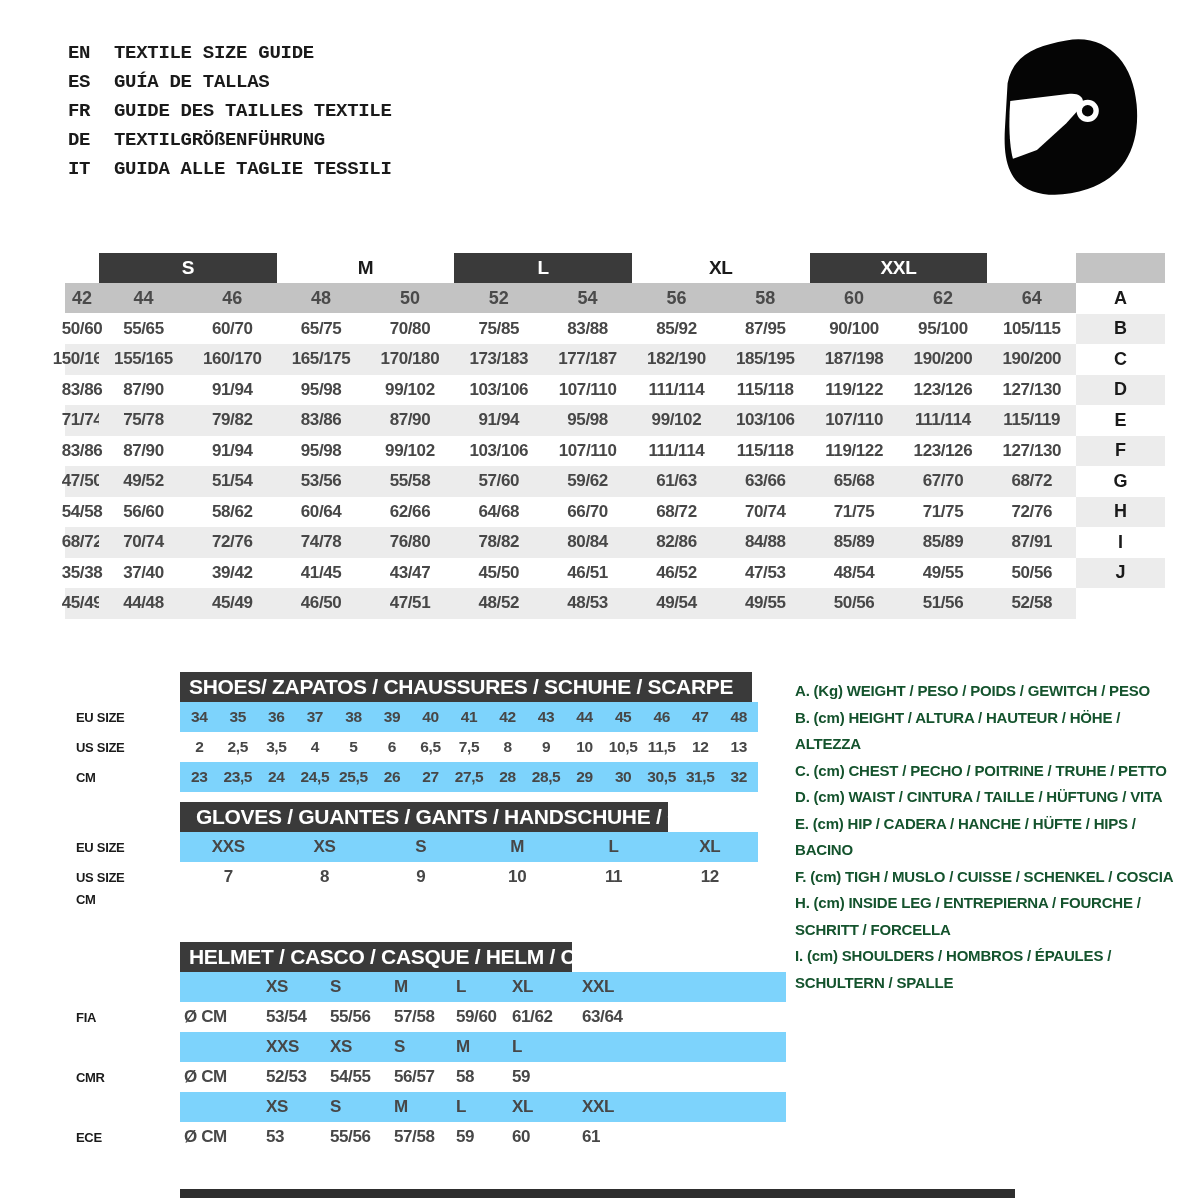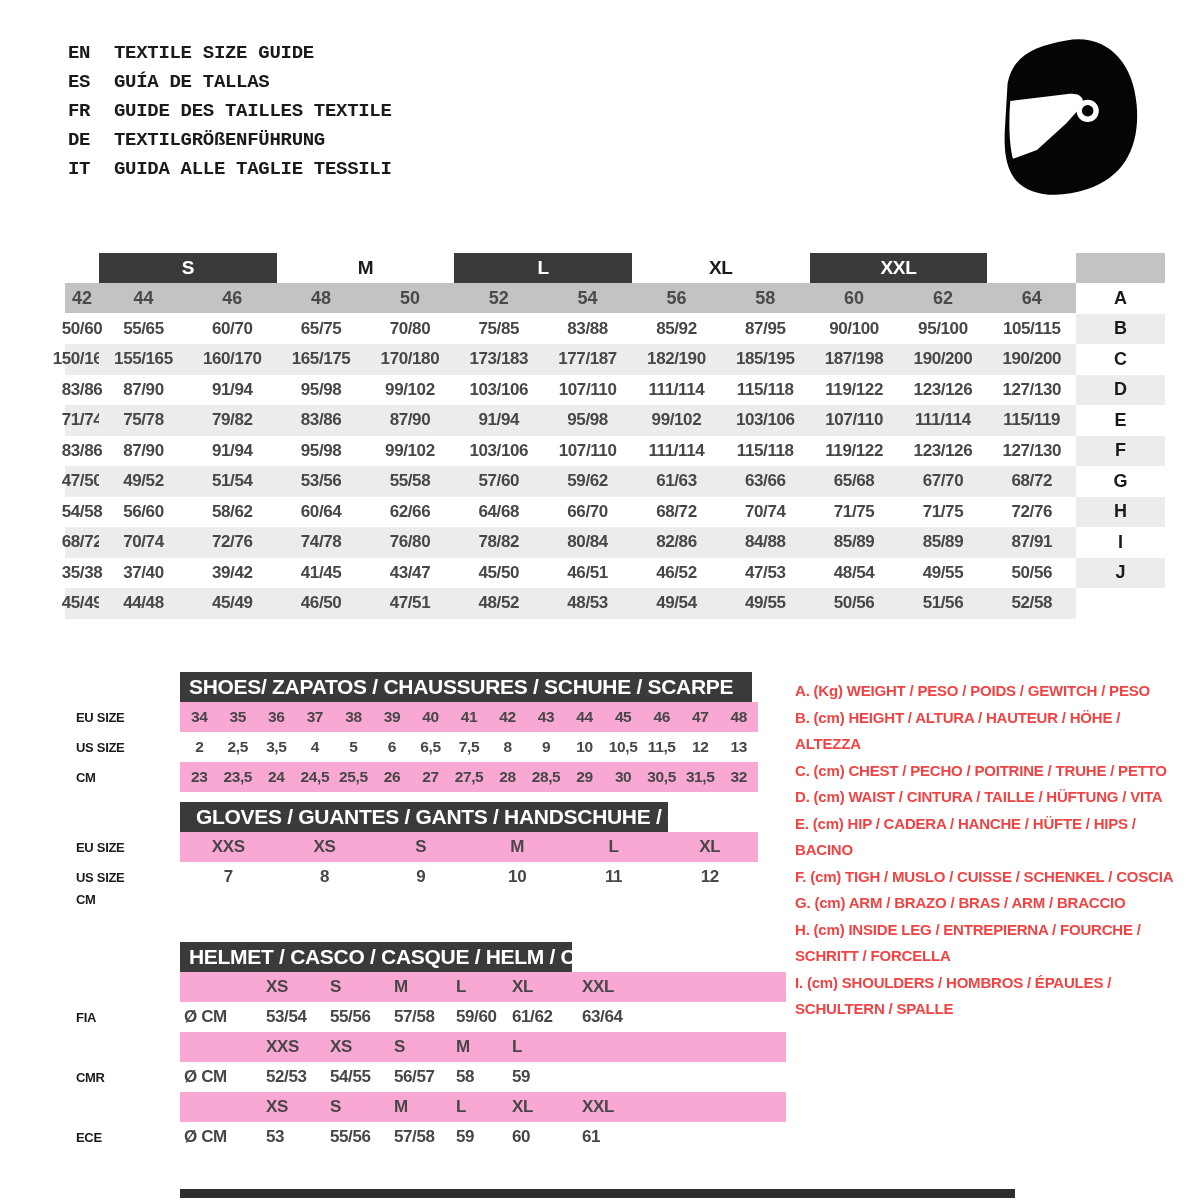--- a/index.html
+++ b/index.html
@@ -29,34 +29,34 @@
          font-size:17px;letter-spacing:-0.4px;color:#474747;}
   .shade{background:#ececec;}
 
   
   .btable{position:absolute;left:76px;}
   .brow{display:flex;}
   .blabel{flex:0 0 104px;display:flex;align-items:center;font-size:13px;letter-spacing:-0.3px;color:#1a1a1a;}
   .bar{height:30px;background:#3a3a3a;color:#fff;display:flex;align-items:center;
        padding-left:9px;font-size:21px;letter-spacing:-0.3px;white-space:nowrap;box-sizing:border-box;}
   .band{height:30px;display:grid;align-items:center;}
-  .band.gray{background:#f9a8d4;}
+  .band.gray{background:#7dd3fc;}
   .bnum{text-align:center;font-size:15.5px;letter-spacing:-0.4px;color:#474747;}
   .shoes .band{width:578px;grid-template-columns:repeat(15,1fr);}
   .shoes .bar{width:572px;}
   .gloves .band{width:578px;grid-template-columns:repeat(6,1fr);}
   .gloves .bar{width:488px;padding-left:16px;}
   .gloves .bnum{font-size:17px;}
   .helmet .band{width:606px;grid-template-columns:82px 64px 64px 62px 56px 70px 78px 1fr;}
   .helmet .bar{width:392px;}
   .helmet .bnum{font-size:17px;text-align:left;padding-left:4px;}
 
   
   .legend{position:absolute;left:795px;top:678px;width:382px;}
-  .legend-item{font-size:15px;line-height:26.5px;letter-spacing:-0.2px;color:#ef4444;}
+  .legend-item{font-size:15px;line-height:26.5px;letter-spacing:-0.2px;color:#14532d;}
 
   
   .bottom-bar{position:absolute;left:180px;top:1189px;width:835px;height:9px;background:#2e2e2e;}
 </style>
 </head>
 <body>
 
 <div id="page">
 
   <div class="languages">
@@ -428,20 +428,19 @@
       </div>
   </div>
 
   <div class="legend">
       <div class="legend-item">A. (Kg) WEIGHT / PESO / POIDS / GEWITCH / PESO</div>
       <div class="legend-item">B. (cm) HEIGHT / ALTURA / HAUTEUR / HÖHE / ALTEZZA</div>
       <div class="legend-item">C. (cm) CHEST / PECHO / POITRINE / TRUHE / PETTO</div>
       <div class="legend-item">D. (cm) WAIST / CINTURA / TAILLE / HÜFTUNG / VITA</div>
       <div class="legend-item">E. (cm) HIP / CADERA / HANCHE / HÜFTE / HIPS /  BACINO</div>
       <div class="legend-item">F. (cm) TIGH / MUSLO / CUISSE / SCHENKEL / COSCIA</div>
-      <div class="legend-item">G. (cm) ARM  / BRAZO / BRAS / ARM / BRACCIO</div>
       <div class="legend-item">H. (cm) INSIDE LEG / ENTREPIERNA / FOURCHE / SCHRITT / FORCELLA</div>
       <div class="legend-item">I. (cm) SHOULDERS / HOMBROS / ÉPAULES / SCHULTERN / SPALLE</div>
     </div>
 
   <div class="bottom-bar"></div>
 
 </div>
 
 </body></html>

